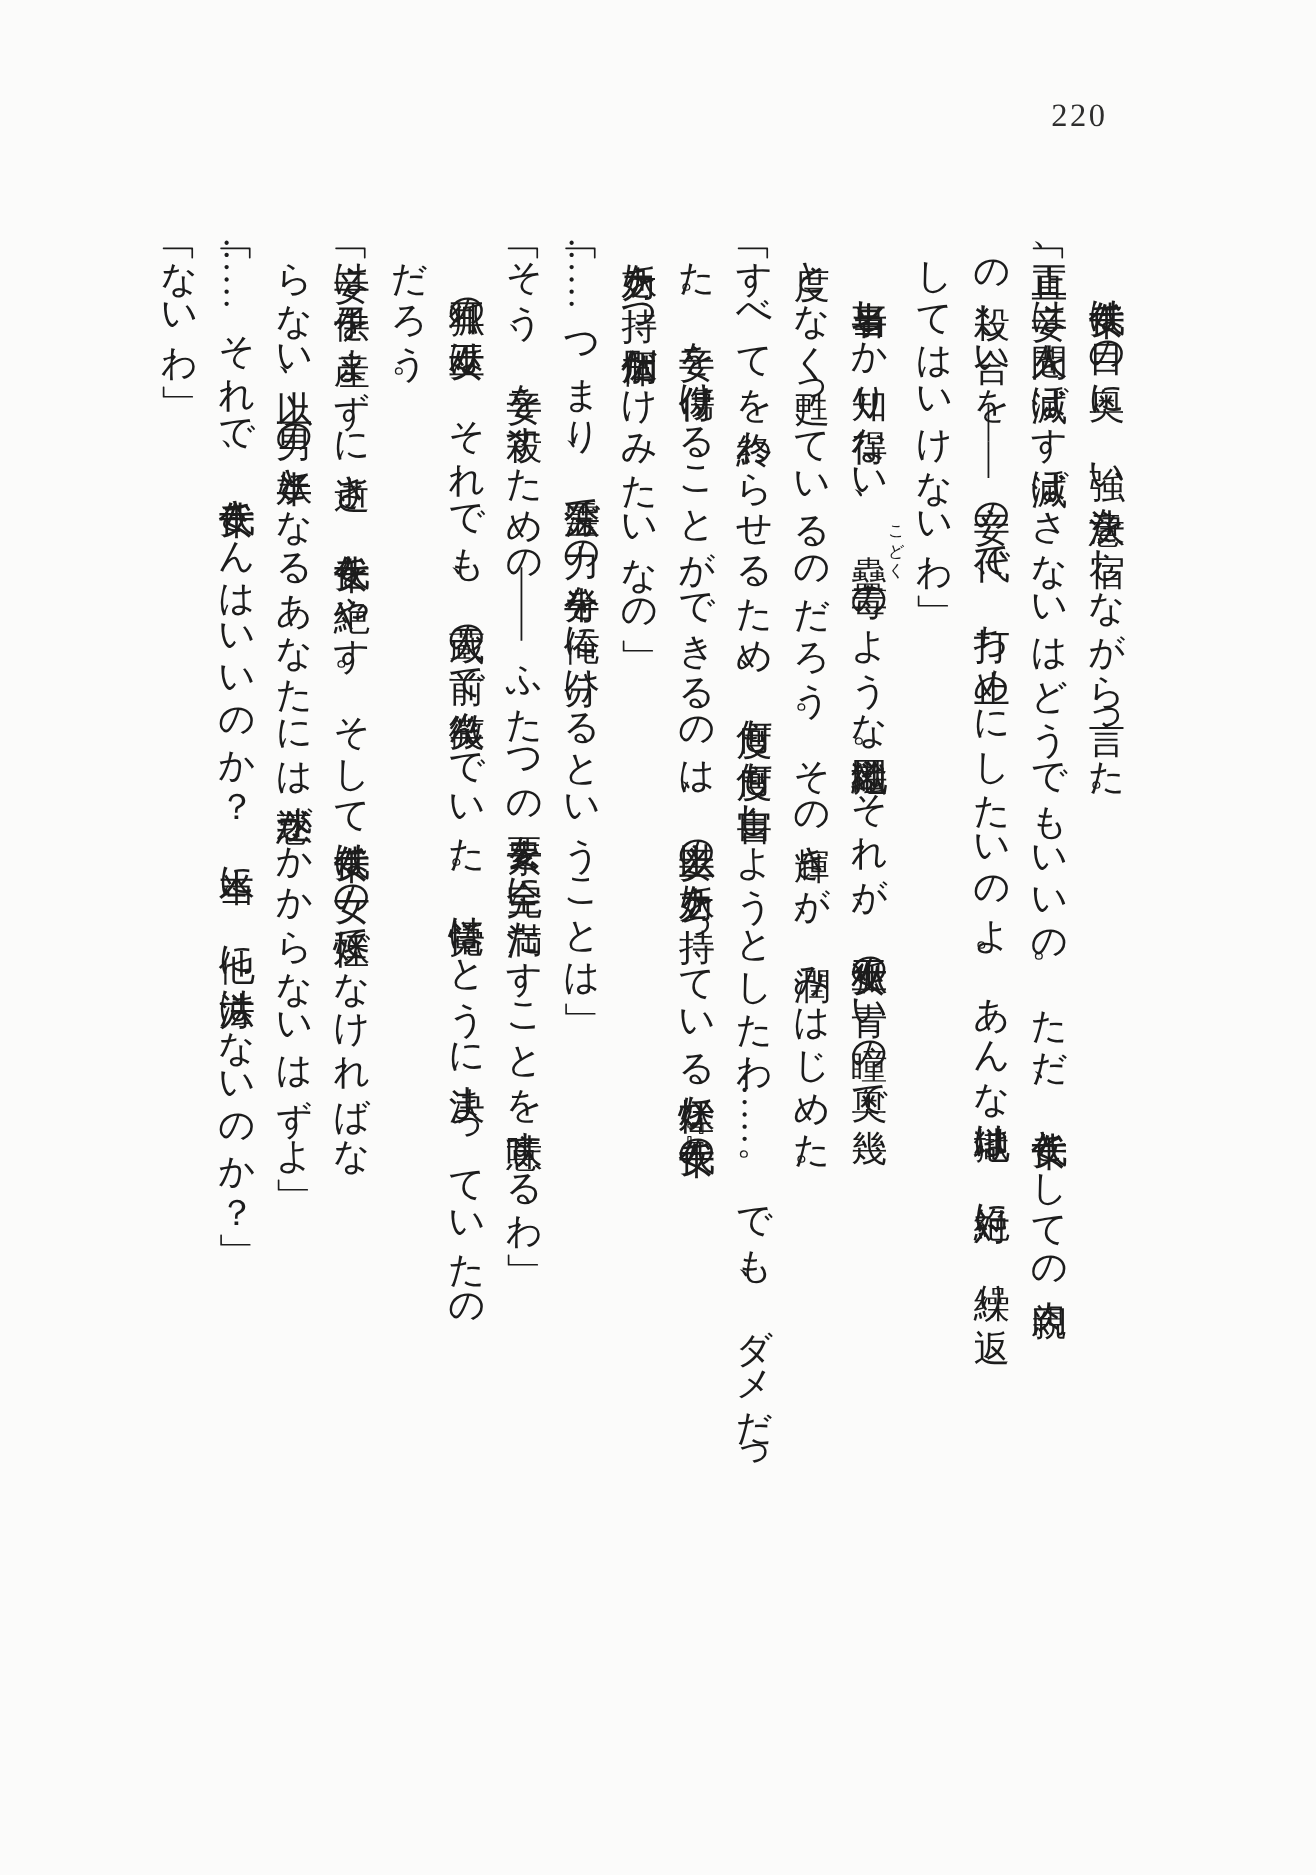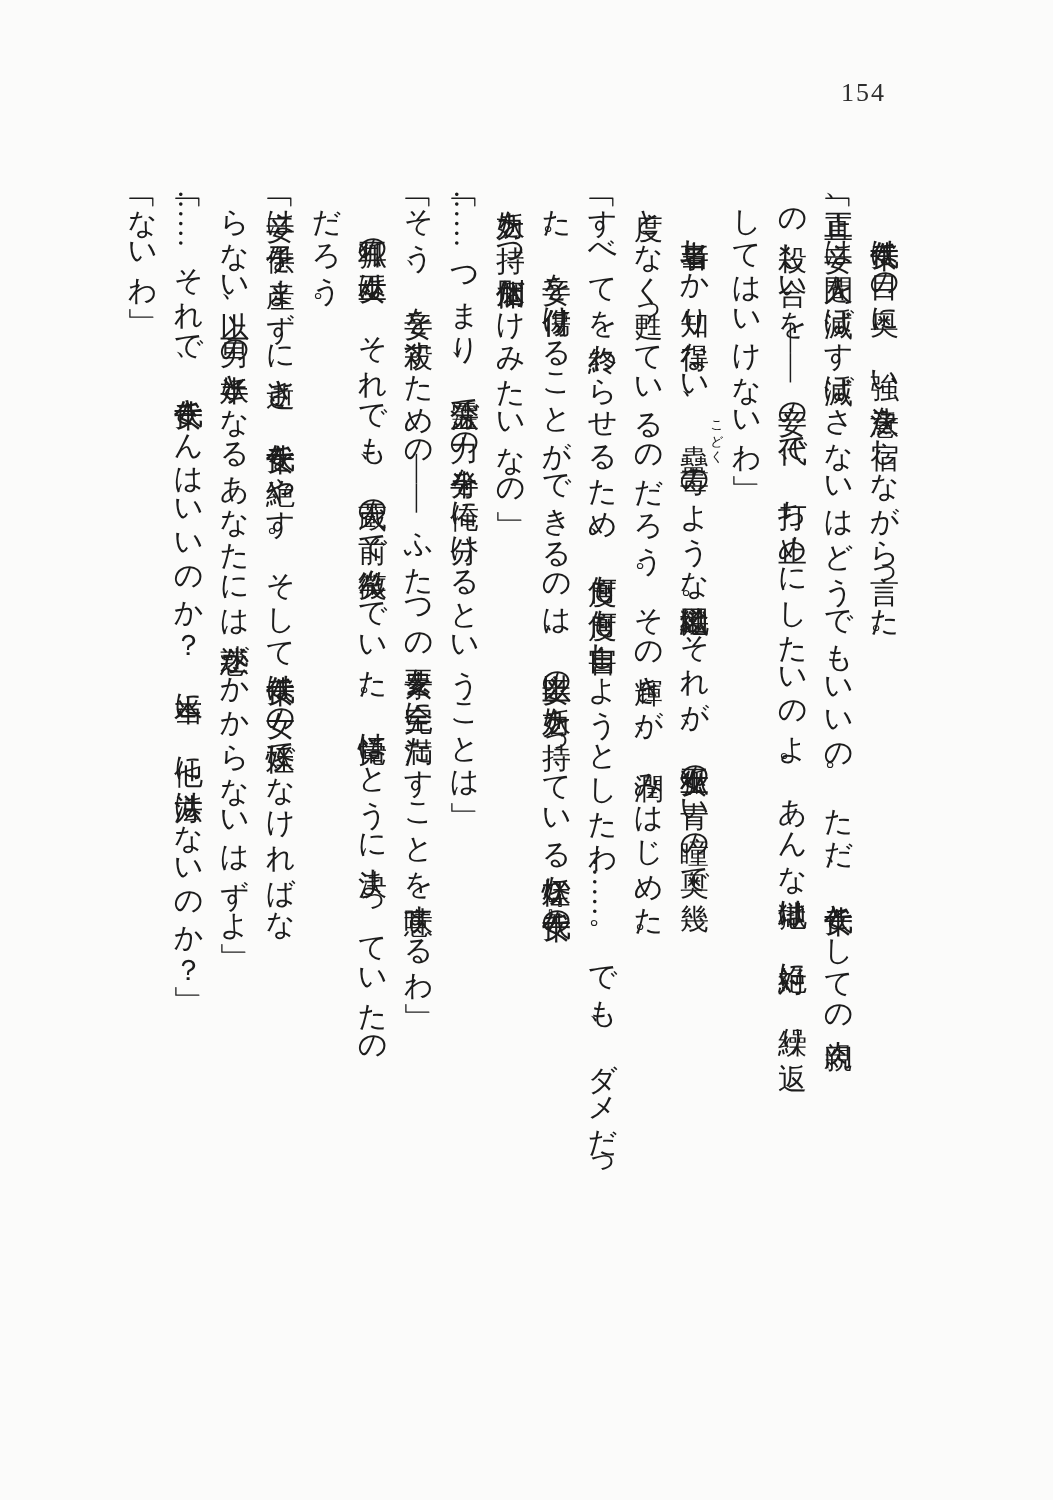--- a/index.html
+++ b/index.html
@@ -42,21 +42,21 @@
     letter-spacing:0;
     color:#1c1c1c;
     font-family:"Liberation Serif","DejaVu Serif",serif;
   }
 </style>
 </head>
 <body>
 
 <div class="page">
 
-  <div class="pagenum">154</div>
+  <div class="pagenum">220</div>
 
   <div class="text-block">
     <p class="text-line">　千代女は目の奥に、強い決意を宿しながら言った。</p>
     <p class="text-line">「正直、妾は人間を滅ぼす滅ぼさないはどうでもいいの。ただ、千代女としての肉親</p>
     <p class="text-line">の殺し合いを――妾の代で、打ち止めにしたいのよ。あんな地獄は、絶対に、繰り返</p>
     <p class="text-line">してはいけないわ」</p>
     <p class="text-line"><span>　当事者しか知り得ない、</span><ruby><span>蠱毒</span><rt>こどく</rt></ruby><span>のような地獄絵図。それが、狐巫女の青い瞳の奥で幾</span></p>
     <p class="text-line">度となく甦っているのだろう。その輝きが、潤みはじめた。</p>
     <p class="text-line">「すべてを終わらせるため、何度も何度も自害しようとしたわ……。でも、ダメだっ</p>
     <p class="text-line">た。妾を傷付けることができるのは、妾以上の妖力を持っている妖怪か『千代女』の</p>

